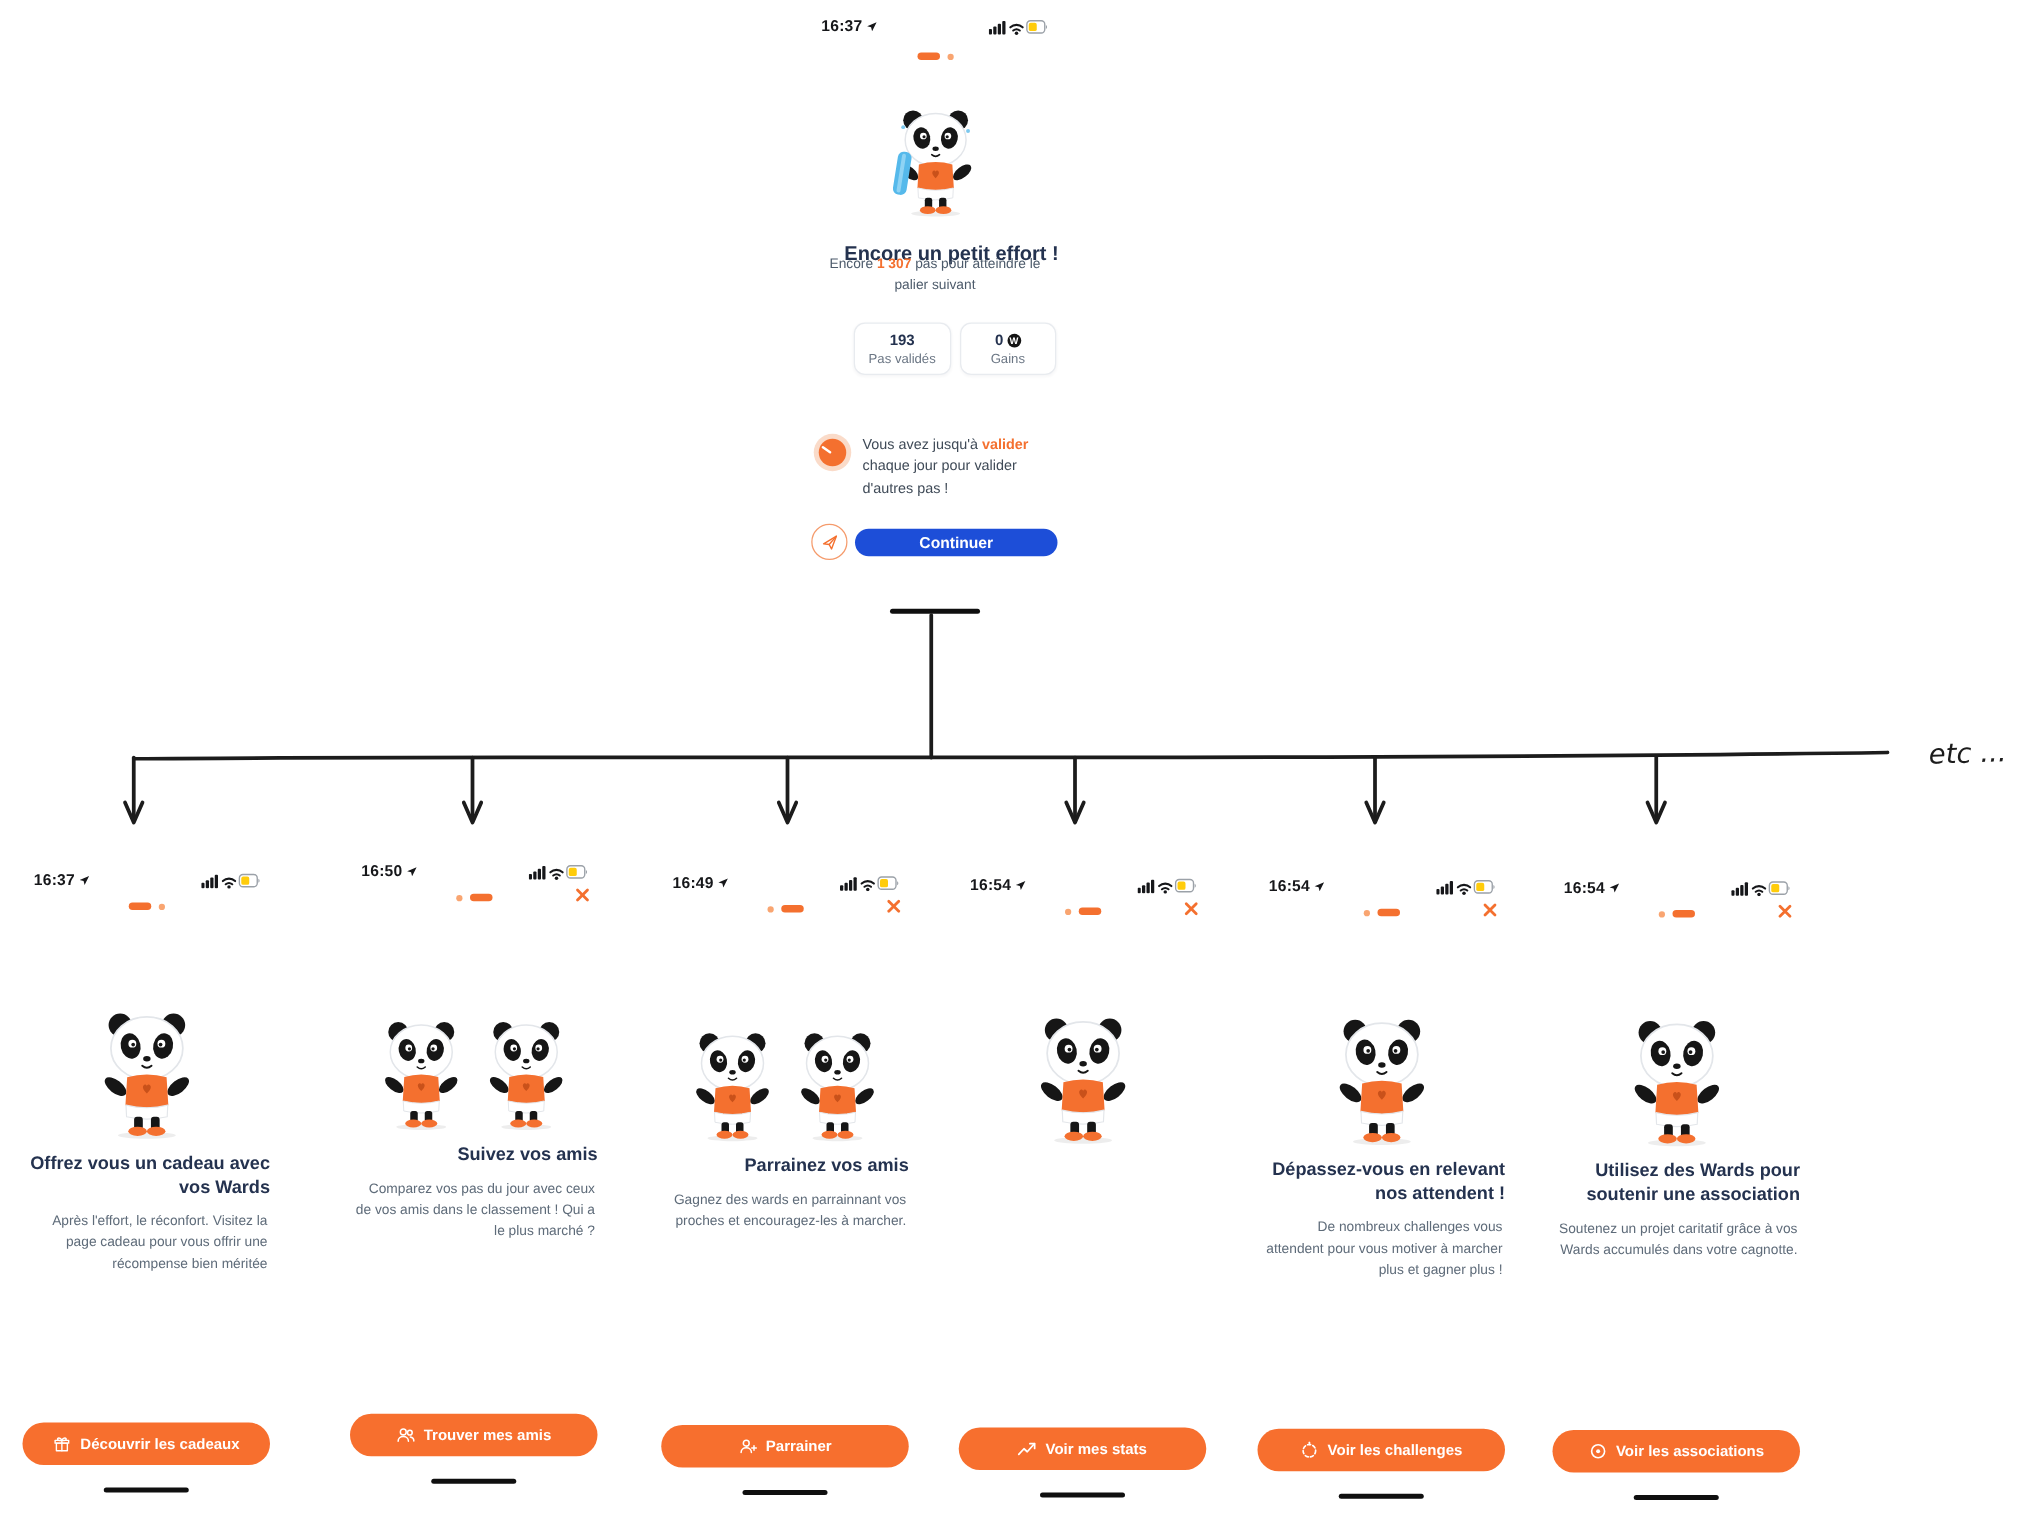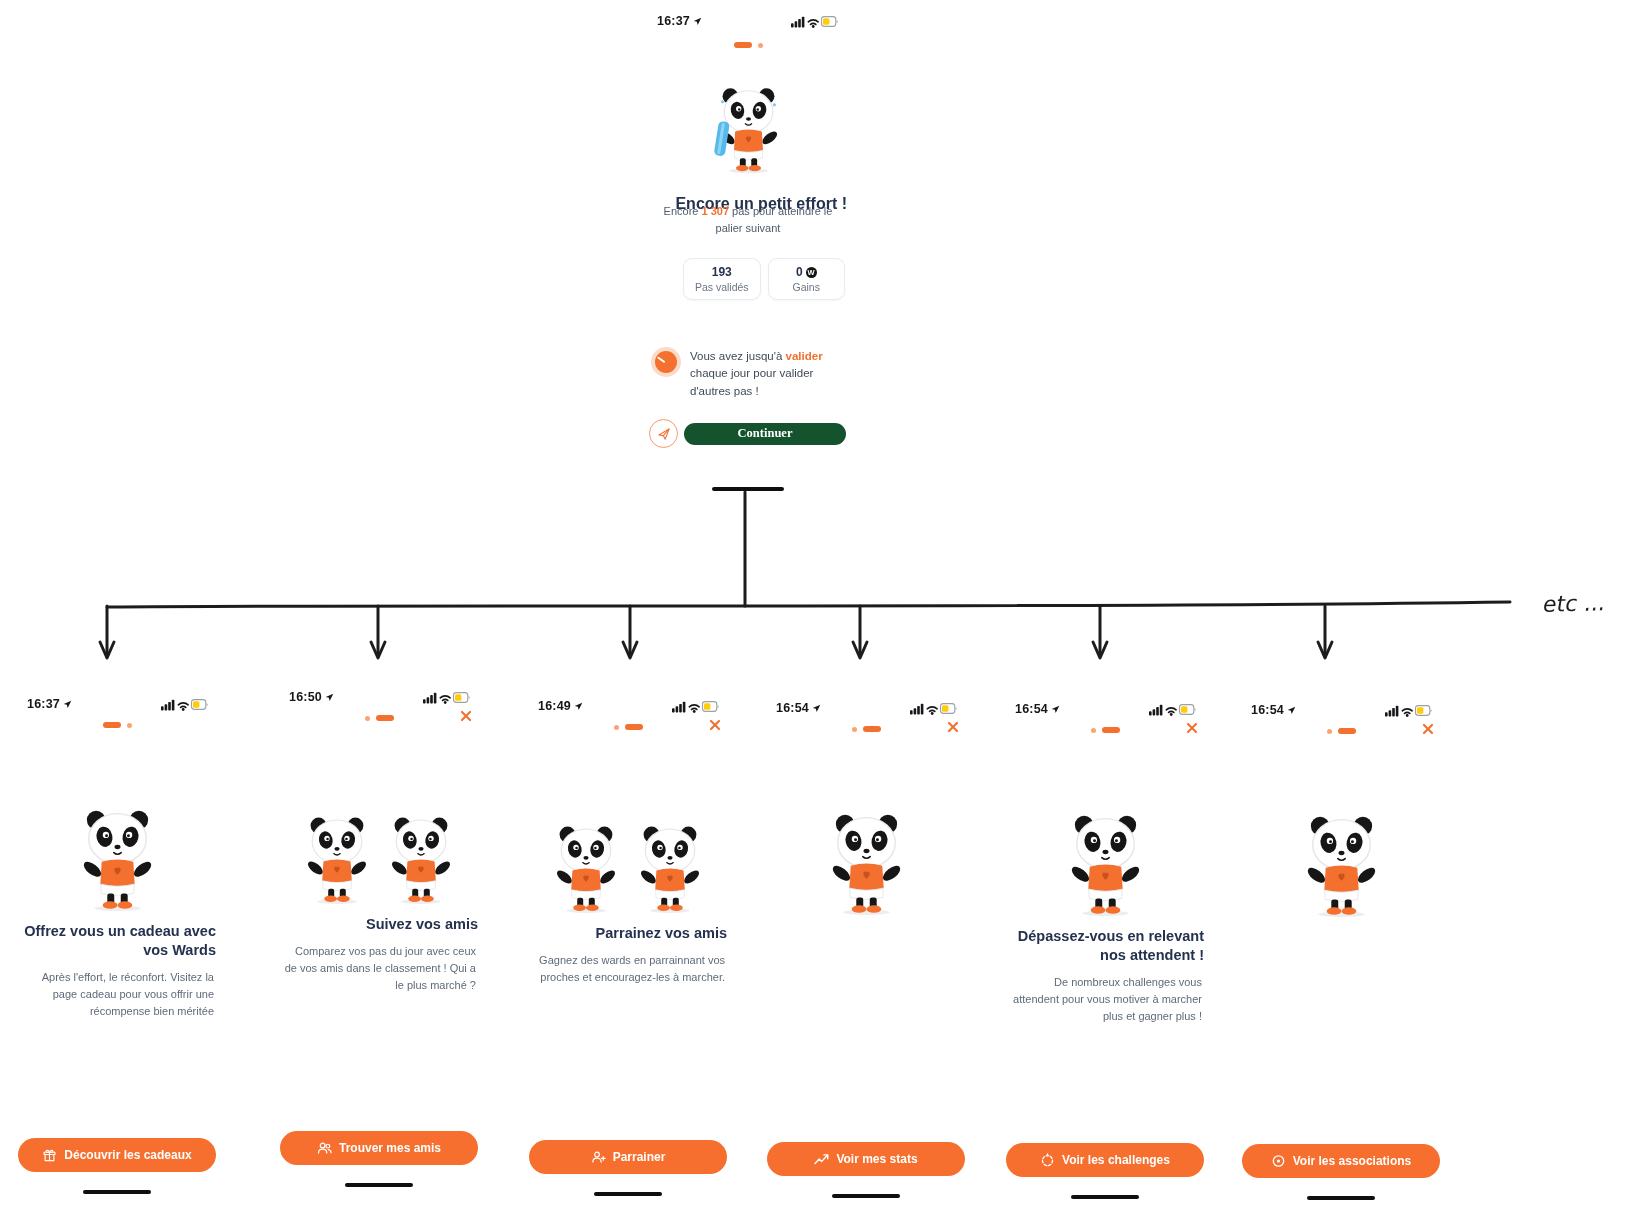--- a/index.html
+++ b/index.html
@@ -41,22 +41,22 @@
   .notice{position:absolute;top:347px;left:2px;right:0;display:flex;gap:9px;align-items:flex-start;}
   .notice-ic{width:30px;height:30px;border-radius:50%;background:#FADBC9;display:flex;align-items:center;justify-content:center;flex:0 0 30px;}
   .notice-ic .inner{width:22px;height:22px;border-radius:50%;background:#F4702F;position:relative;}
   .notice-ic .inner::after{content:"";position:absolute;left:10px;top:10px;width:9px;height:2.4px;background:#fff;
            border-radius:2px;transform-origin:0 50%;transform:rotate(-145deg);}
   .notice-txt{font-size:11.5px;line-height:1.5;color:#3f4a57;padding-top:1px;}
   .cta-row{position:absolute;top:419px;left:0;right:1px;display:flex;align-items:center;gap:6px;}
   .plane-btn{width:29px;height:29px;border-radius:50%;border:1.2px solid #F executives;border:1.2px solid #F59B6C;background:#fff;
              display:flex;align-items:center;justify-content:center;flex:0 0 29px;cursor:pointer;}
   .plane-btn svg{width:14px;height:14px;}
-  .cta{flex:1;height:22px;border:none;border-radius:15px;background:#14532d;color:#fff;font-size:12.5px;
-       font-weight:700;font-family:Liberation Serif, serif;cursor:pointer;}
+  .cta{flex:1;height:22px;border:none;border-radius:15px;background:#1d4ed8;color:#fff;font-size:12.5px;
+       font-weight:700;font-family:Liberation Sans, sans-serif;cursor:pointer;}
   .top-screen .home-bar{top:487px;width:72px;}
 
   
   .tree{position:absolute;left:0;top:470px;width:1627px;height:240px;pointer-events:none;}
   .etc{position:absolute;left:1543px;top:591px;font-size:22px;font-style:italic;color:#1c1c1c;transform:rotate(-2deg);
        font-family:"DejaVu Sans","Liberation Sans",sans-serif;}
 
   
   .mini{position:absolute;top:696px;width:200px;height:504px;}
   .m0{left:17px;}
@@ -463,20 +463,24 @@
         <svg viewBox="0 0 12 12" stroke="#F4702F" stroke-width="2.2" stroke-linecap="round">
           <path d="M2 2 L10 10"></path>
             <path d="M10 2 L2 10"></path>
         </svg>
       </span>
       <div class="panda-zone">
           <svg viewBox="0 0 100 112">
             <use href="#panda"></use>
           </svg>
         </div>
+      <div class="text-block">
+        <div class="mini-title">Utilisez des Wards pour soutenir une association</div>
+        <div class="mini-desc">Soutenez un projet caritatif grâce à vos Wards accumulés dans votre cagnotte.</div>
+      </div>
       <button class="mini-btn">
         <span class="btn-ic">
             <svg viewBox="0 0 14 14" fill="none" stroke="#fff" stroke-width="1.3">
               <circle cx="7" cy="7" r="5.2"></circle>
               <circle cx="7" cy="7" r="1.6" fill="#fff" stroke="none"></circle>
             </svg>
           </span>
         <span>Voir les associations</span>
       </button>
       <div class="home-bar"></div>

